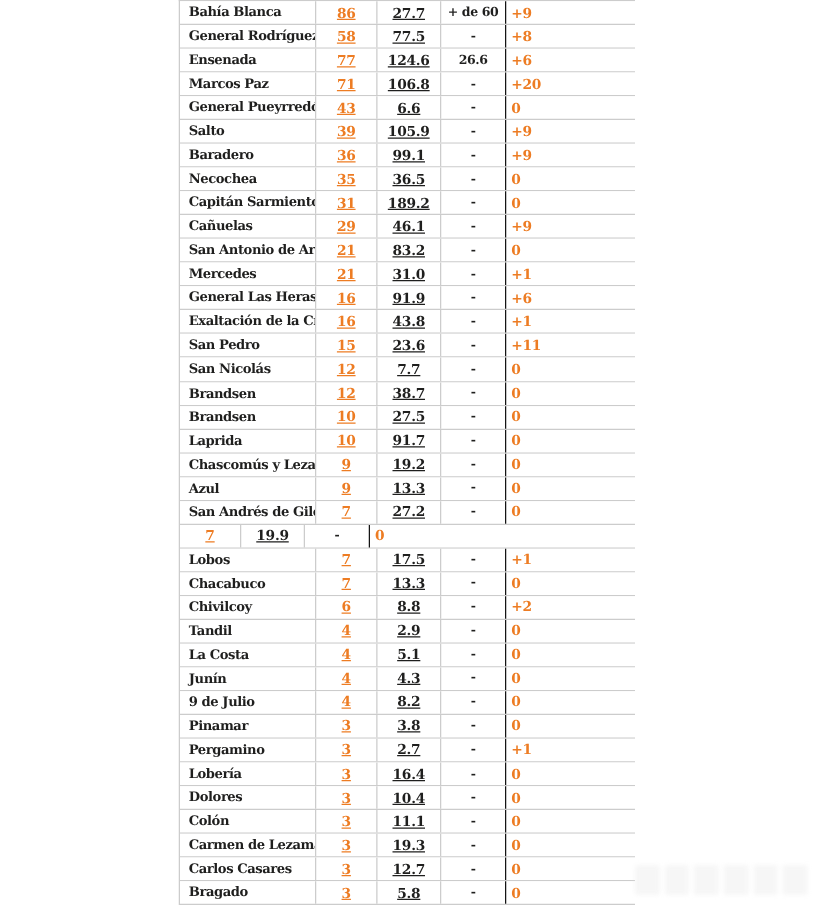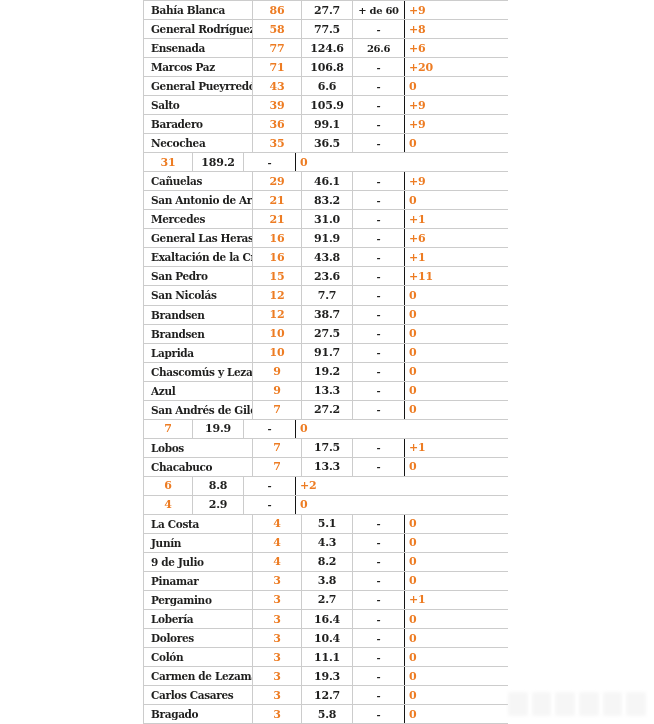--- a/index.html
+++ b/index.html
@@ -45,25 +45,27 @@
     letter-spacing:-0.35px;
     white-space:nowrap;
     overflow:hidden;
     border-right:1px solid var(--grid,#cccccc);
   }
   .c-count{
     width:49px;
     justify-content:center;
     color:var(--orange,#ed7c23);
     border-right:1px solid var(--grid,#cccccc);
+    text-decoration:underline;
   }
   .c-rate{
     width:51px;
     justify-content:center;
     border-right:1px solid var(--grid,#cccccc);
+    text-decoration:underline;
   }
   .c-extra{
     width:52px;
     justify-content:center;
     font-size:10px;
     letter-spacing:-0.3px;
     white-space:nowrap;
     border-right:1.5px solid var(--divider,#141414);
   }
   .c-change{
@@ -144,20 +146,21 @@
         <div class="cell c-change">+9</div>
       </div>
       <div class="row">
         <div class="cell c-name">Necochea</div>
         <div class="cell c-count">35</div>
         <div class="cell c-rate">36.5</div>
         <div class="cell c-extra">-</div>
         <div class="cell c-change">0</div>
       </div>
       <div class="row">
+        <div class="cell c-name">Capitán Sarmiento</div>
         <div class="cell c-count">31</div>
         <div class="cell c-rate">189.2</div>
         <div class="cell c-extra">-</div>
         <div class="cell c-change">0</div>
       </div>
       <div class="row">
         <div class="cell c-name">Cañuelas</div>
         <div class="cell c-count">29</div>
         <div class="cell c-rate">46.1</div>
         <div class="cell c-extra">-</div>
@@ -261,26 +264,28 @@
         <div class="cell c-change">+1</div>
       </div>
       <div class="row">
         <div class="cell c-name">Chacabuco</div>
         <div class="cell c-count">7</div>
         <div class="cell c-rate">13.3</div>
         <div class="cell c-extra">-</div>
         <div class="cell c-change">0</div>
       </div>
       <div class="row">
+        <div class="cell c-name">Chivilcoy</div>
         <div class="cell c-count">6</div>
         <div class="cell c-rate">8.8</div>
         <div class="cell c-extra">-</div>
         <div class="cell c-change">+2</div>
       </div>
       <div class="row">
+        <div class="cell c-name">Tandil</div>
         <div class="cell c-count">4</div>
         <div class="cell c-rate">2.9</div>
         <div class="cell c-extra">-</div>
         <div class="cell c-change">0</div>
       </div>
       <div class="row">
         <div class="cell c-name">La Costa</div>
         <div class="cell c-count">4</div>
         <div class="cell c-rate">5.1</div>
         <div class="cell c-extra">-</div>

